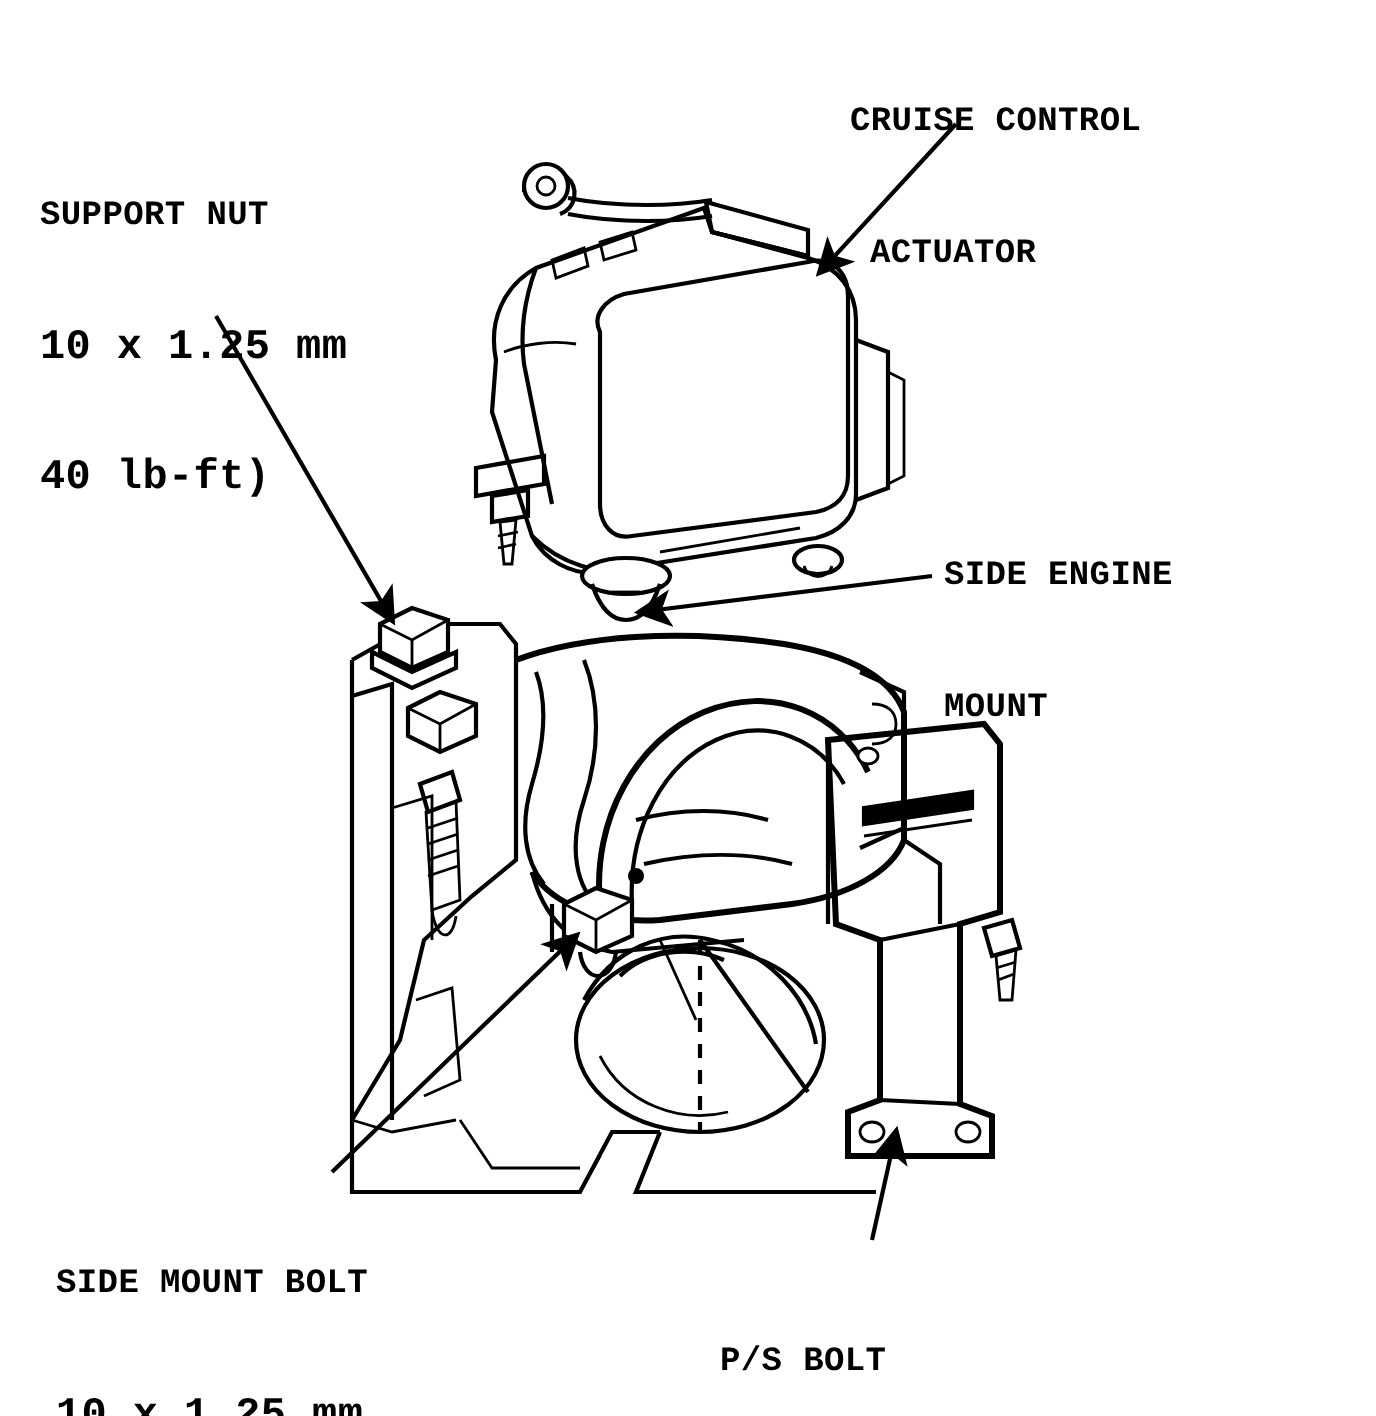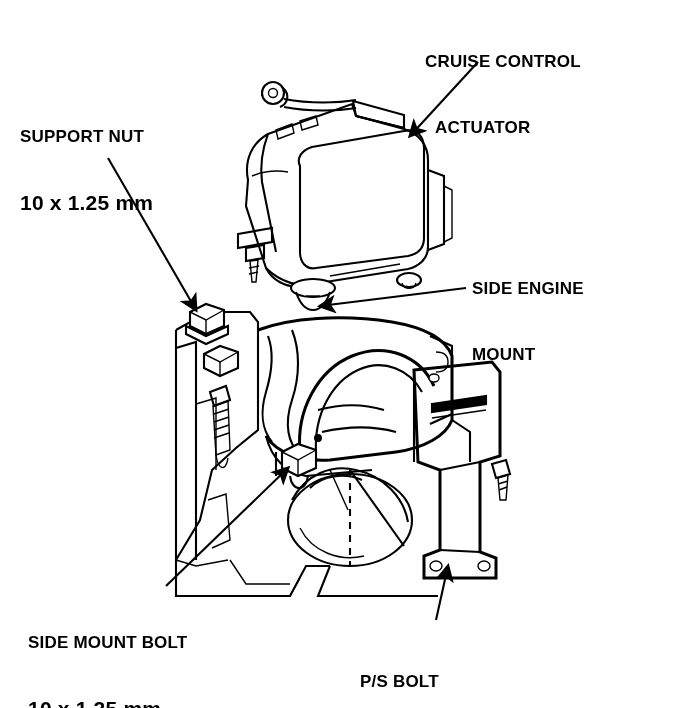--- a/index.html
+++ b/index.html
@@ -6,21 +6,21 @@
     margin: 0;
     padding: 0;
     background: #ffffff;
   }
   #page {
     position: relative;
     width: 620px;
     height: 708px;
     background: #ffffff;
     overflow: hidden;
-    font-family: Liberation Sans, sans-serif;
+    font-family: Liberation Mono, monospace;
     color: #000000;
   }
   .label {
     position: absolute;
     font-weight: bold;
     font-size: 17px;
     line-height: 22px;
     letter-spacing: 0.2px;
     white-space: pre;
   }
@@ -211,23 +211,24 @@
       <path class="ln med" d="M166 586 L 288 468" marker-end="url(#arrow)"></path>
       <path class="ln med" d="M436 620 L 448 566" marker-end="url(#arrow)"></path>
     </g>
   </svg>
 
   <div class="label" style="left:425px; top:7px;">
     <div>CRUISE CONTROL</div>
     <div style="margin-left:10px;">ACTUATOR</div>
   </div>
 
-  <div class="label" style="left:20px; top:82px;">
+  <div class="label" style="left:20px; top:54px;">
     <div>SUPPORT NUT</div>
     <div class="sub">10 x 1.25 mm</div>
+    <div class="sub">40 lb-ft)</div>
   </div>
 
   <div class="label" style="left:472px; top:234px;">
     <div>SIDE ENGINE</div>
     <div>MOUNT</div>
   </div>
 
   <div class="label" style="left:28px; top:588px;">
     <div>SIDE MOUNT BOLT</div>
     <div class="sub">10 x 1.25 mm</div>

